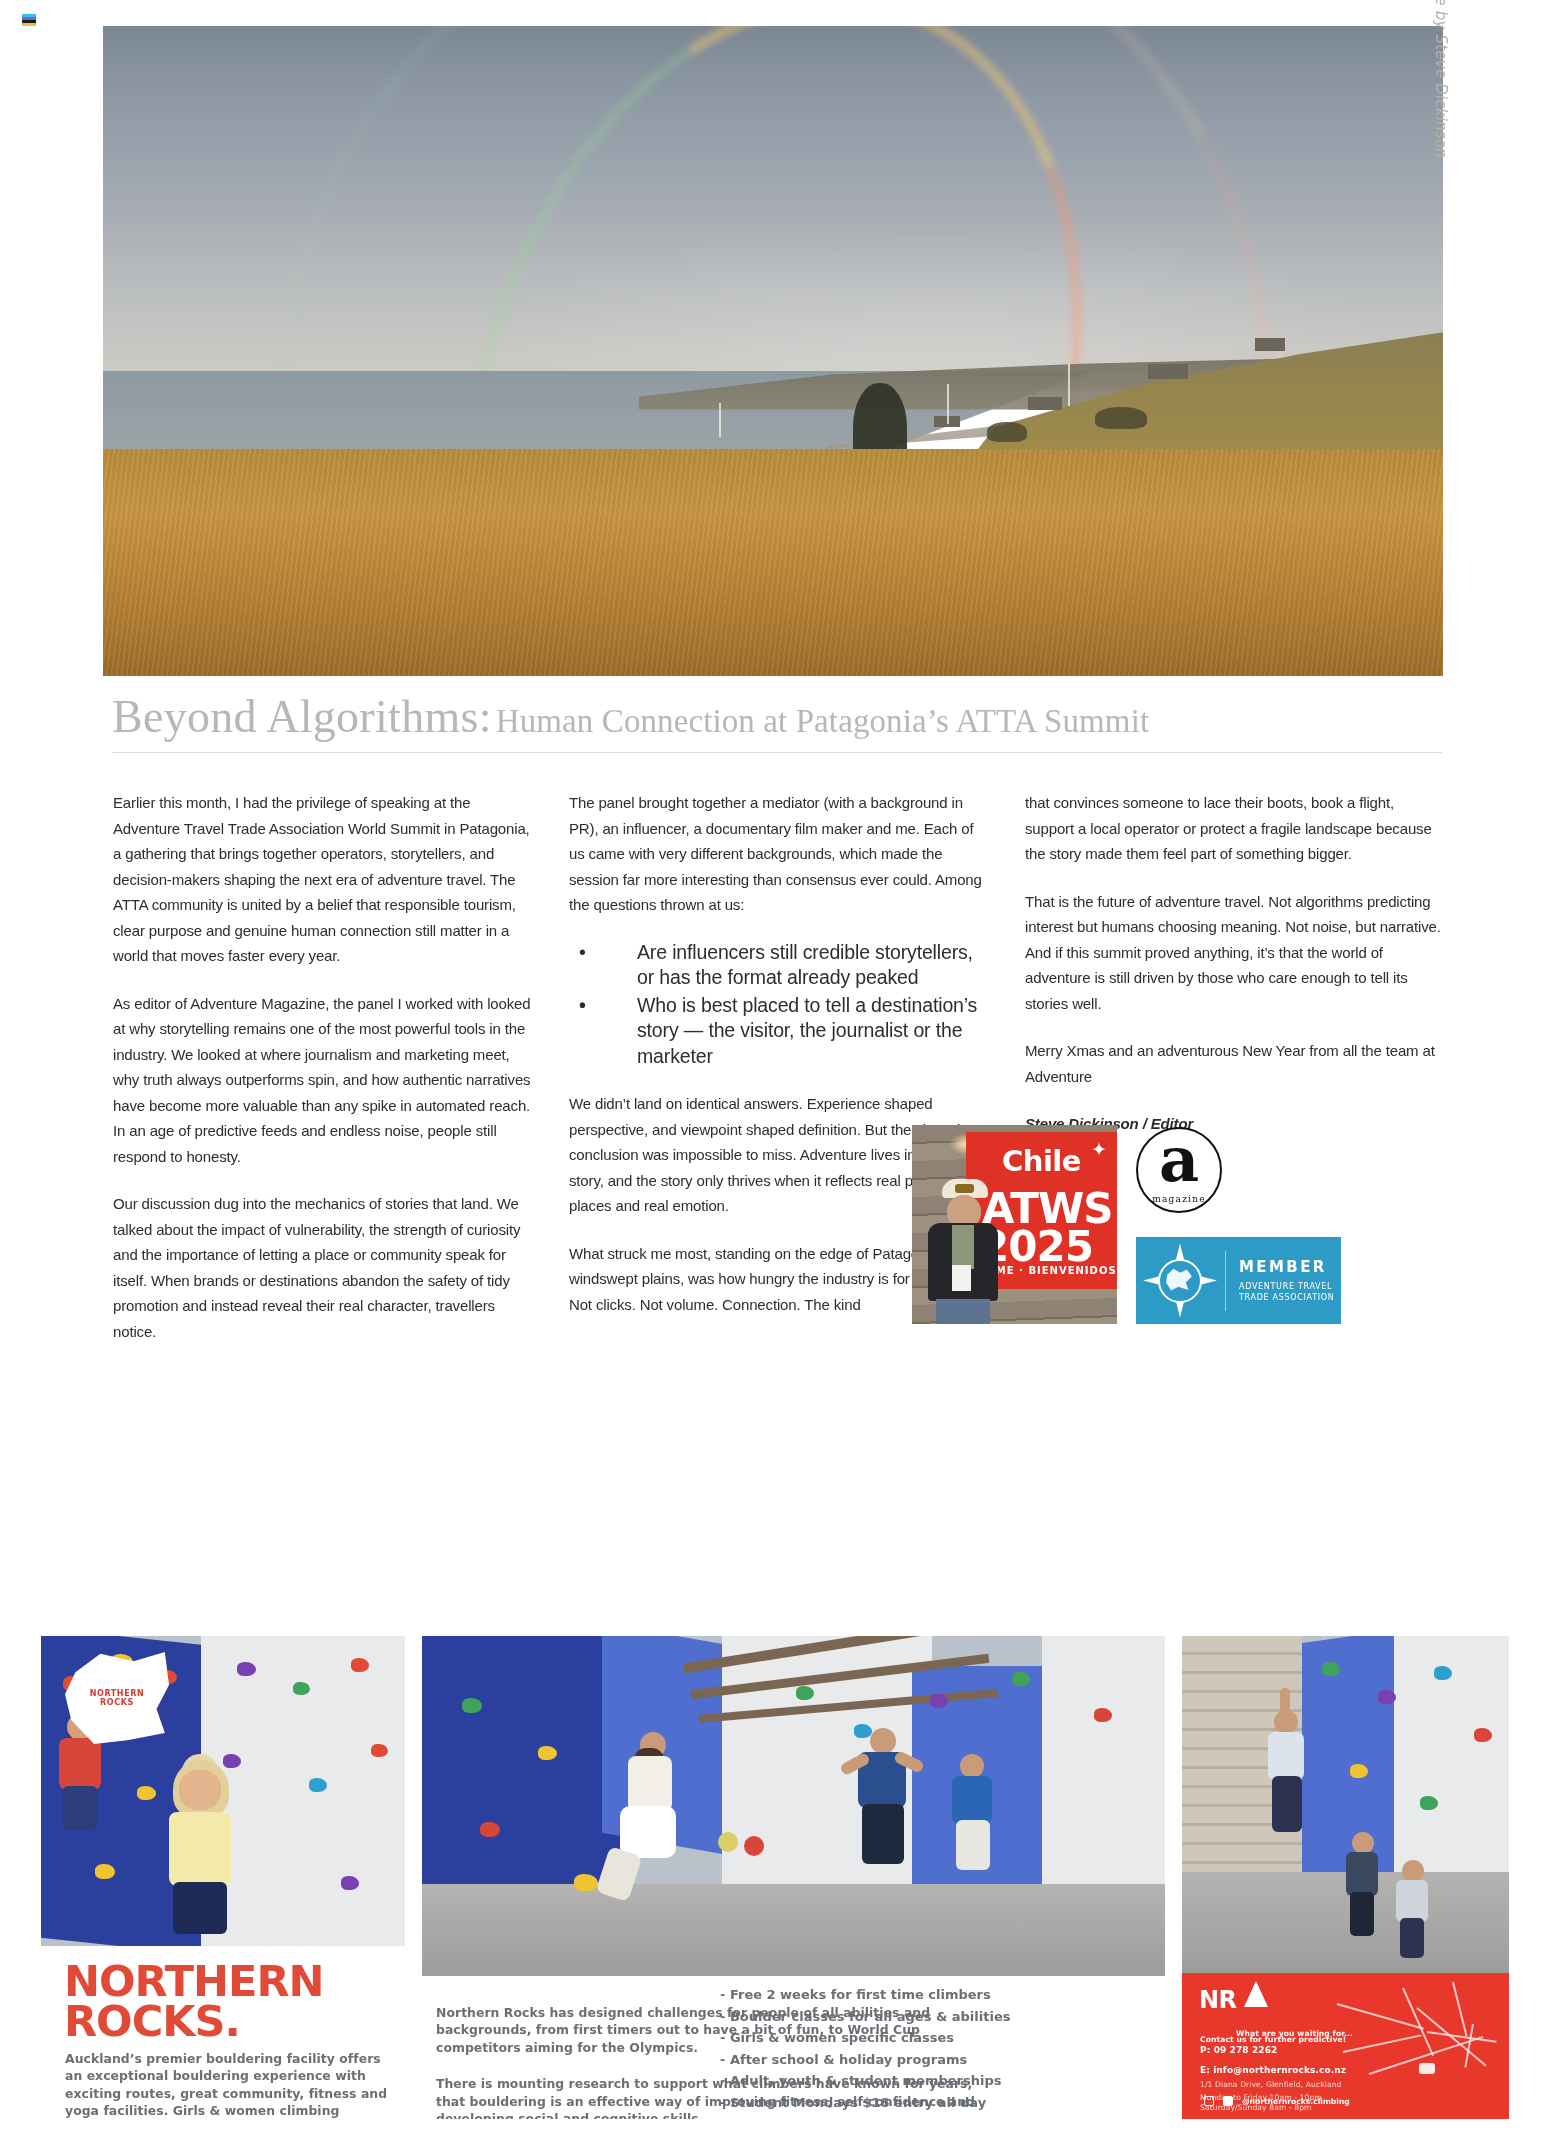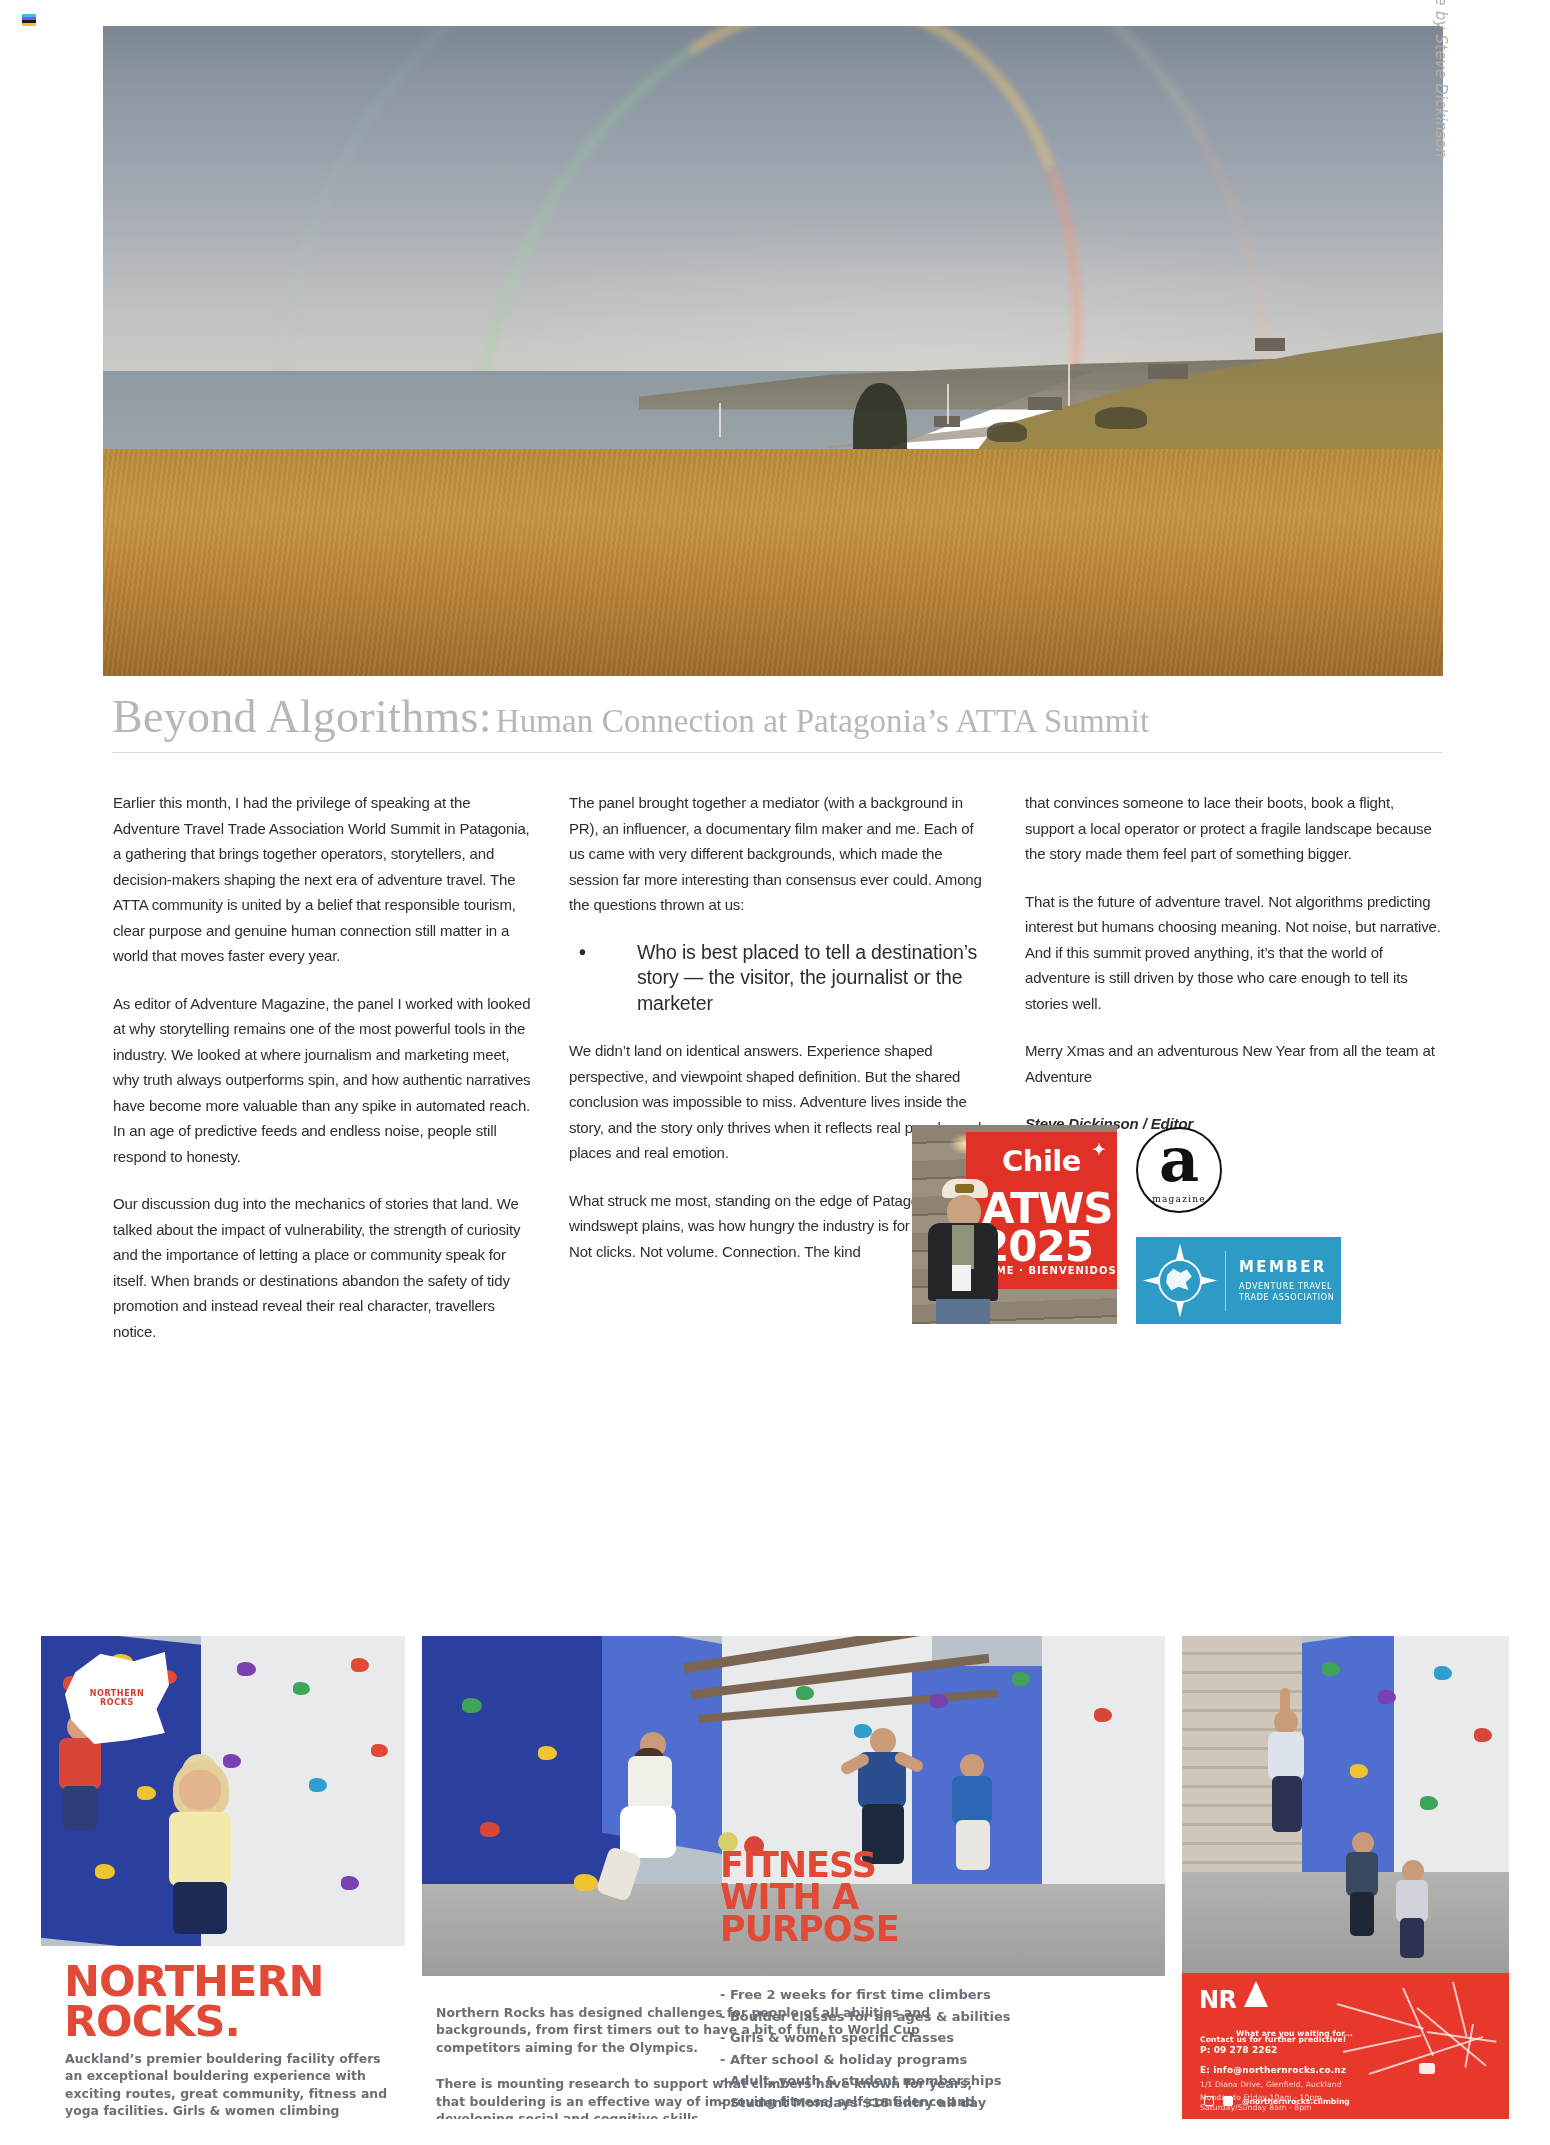--- a/index.html
+++ b/index.html
@@ -273,20 +273,21 @@
     <p>Earlier this month, I had the privilege of speaking at the Adventure Travel Trade Association World Summit in Patagonia, a gathering that brings together operators, storytellers, and decision-makers shaping the next era of adventure travel. The ATTA community is united by a belief that responsible tourism, clear purpose and genuine human connection still matter in a world that moves faster every year.</p>
     <p>As editor of Adventure Magazine, the panel I worked with looked at why storytelling remains one of the most powerful tools in the industry. We looked at where journalism and marketing meet, why truth always outperforms spin, and how authentic narratives have become more valuable than any spike in automated reach. In an age of predictive feeds and endless noise, people still respond to honesty.</p>
     <p>Our discussion dug into the mechanics of stories that land. We talked about the impact of vulnerability, the strength of curiosity and the importance of letting a place or community speak for itself. When brands or destinations abandon the safety of tidy promotion and instead reveal their real character, travellers notice.</p>
   </div>
 
   <div class="col" id="col-2">
     <p>The panel brought together a mediator (with a background in PR), an influencer, a documentary film maker and me. Each of us came with very different backgrounds, which made the session far more interesting than consensus ever could. Among the questions thrown at us:</p>
     <ul class="q-list">
       <li>
         <span class="dot">•</span>
+        <span>Are influencers still credible storytellers, or has the format already peaked</span>
       </li>
       <li>
         <span class="dot">•</span>
       </li>
       <li>
         <span class="dot">•</span>
         <span>Who is best placed to tell a destination’s story — the visitor, the journalist or the marketer</span>
       </li>
     </ul>
     <p>We didn’t land on identical answers. Experience shaped perspective, and viewpoint shaped definition. But the shared conclusion was impossible to miss. Adventure lives inside the story, and the story only thrives when it reflects real people, real places and real emotion.</p>
@@ -436,25 +437,20 @@
         <div style="position:absolute;left:4px;top:0;width:20px;height:20px;background:#d9cf6a;border-radius:50%;"></div>
         <div style="position:absolute;left:30px;top:4px;width:20px;height:20px;background:#d8463a;border-radius:50%;"></div>
       </div>
     </div>
 
     <div class="ad-body" id="mid-body">
       <p>Northern Rocks has designed challenges for people of all abilities and backgrounds, from first timers out to have a bit of fun, to World Cup competitors aiming for the Olympics.</p>
       <p>There is mounting research to support what climbers have known for years, that bouldering is an effective way of improving fitness, self-confidence and developing social and cognitive skills.</p>
     </div>
 
-    <div class="ad-headline" id="fit-title" style="left:298px;top:213px;">
-      <div>FITNESS</div>
-      <div>WITH A</div>
-      <div>PURPOSE</div>
-    </div>
 
     <ul id="fit-list">
       <li>- Free 2 weeks for first time climbers</li>
       <li>- Boulder classes for all ages &amp; abilities</li>
       <li>- Girls &amp; women specific classes</li>
       <li>- After school &amp; holiday programs</li>
       <li>- Adult, youth &amp; student memberships</li>
       <li>- Student Mondays $18 entry all day</li>
     </ul>
   </div>

